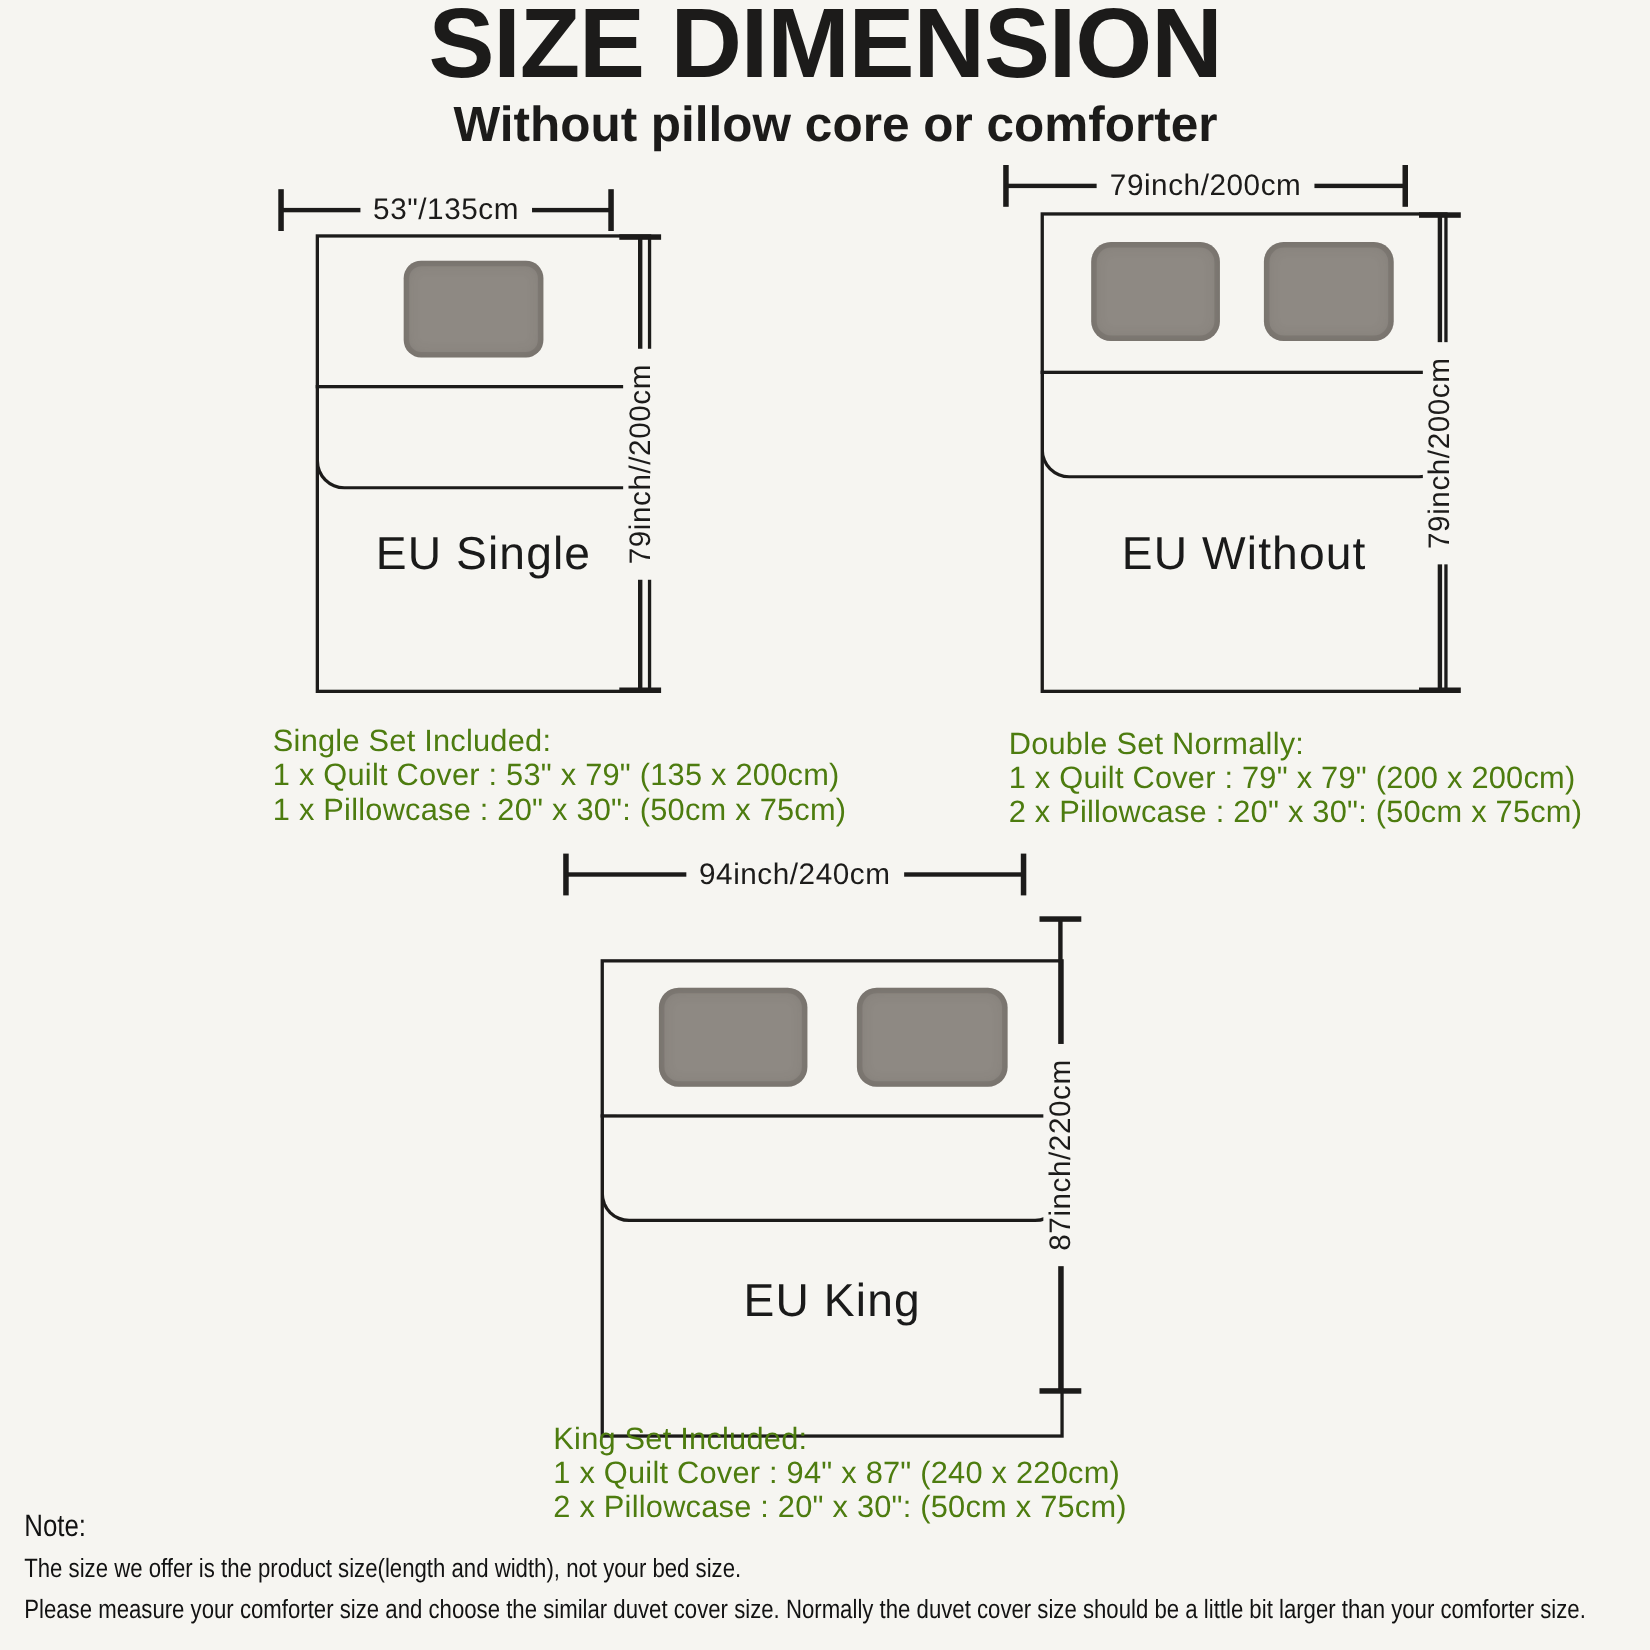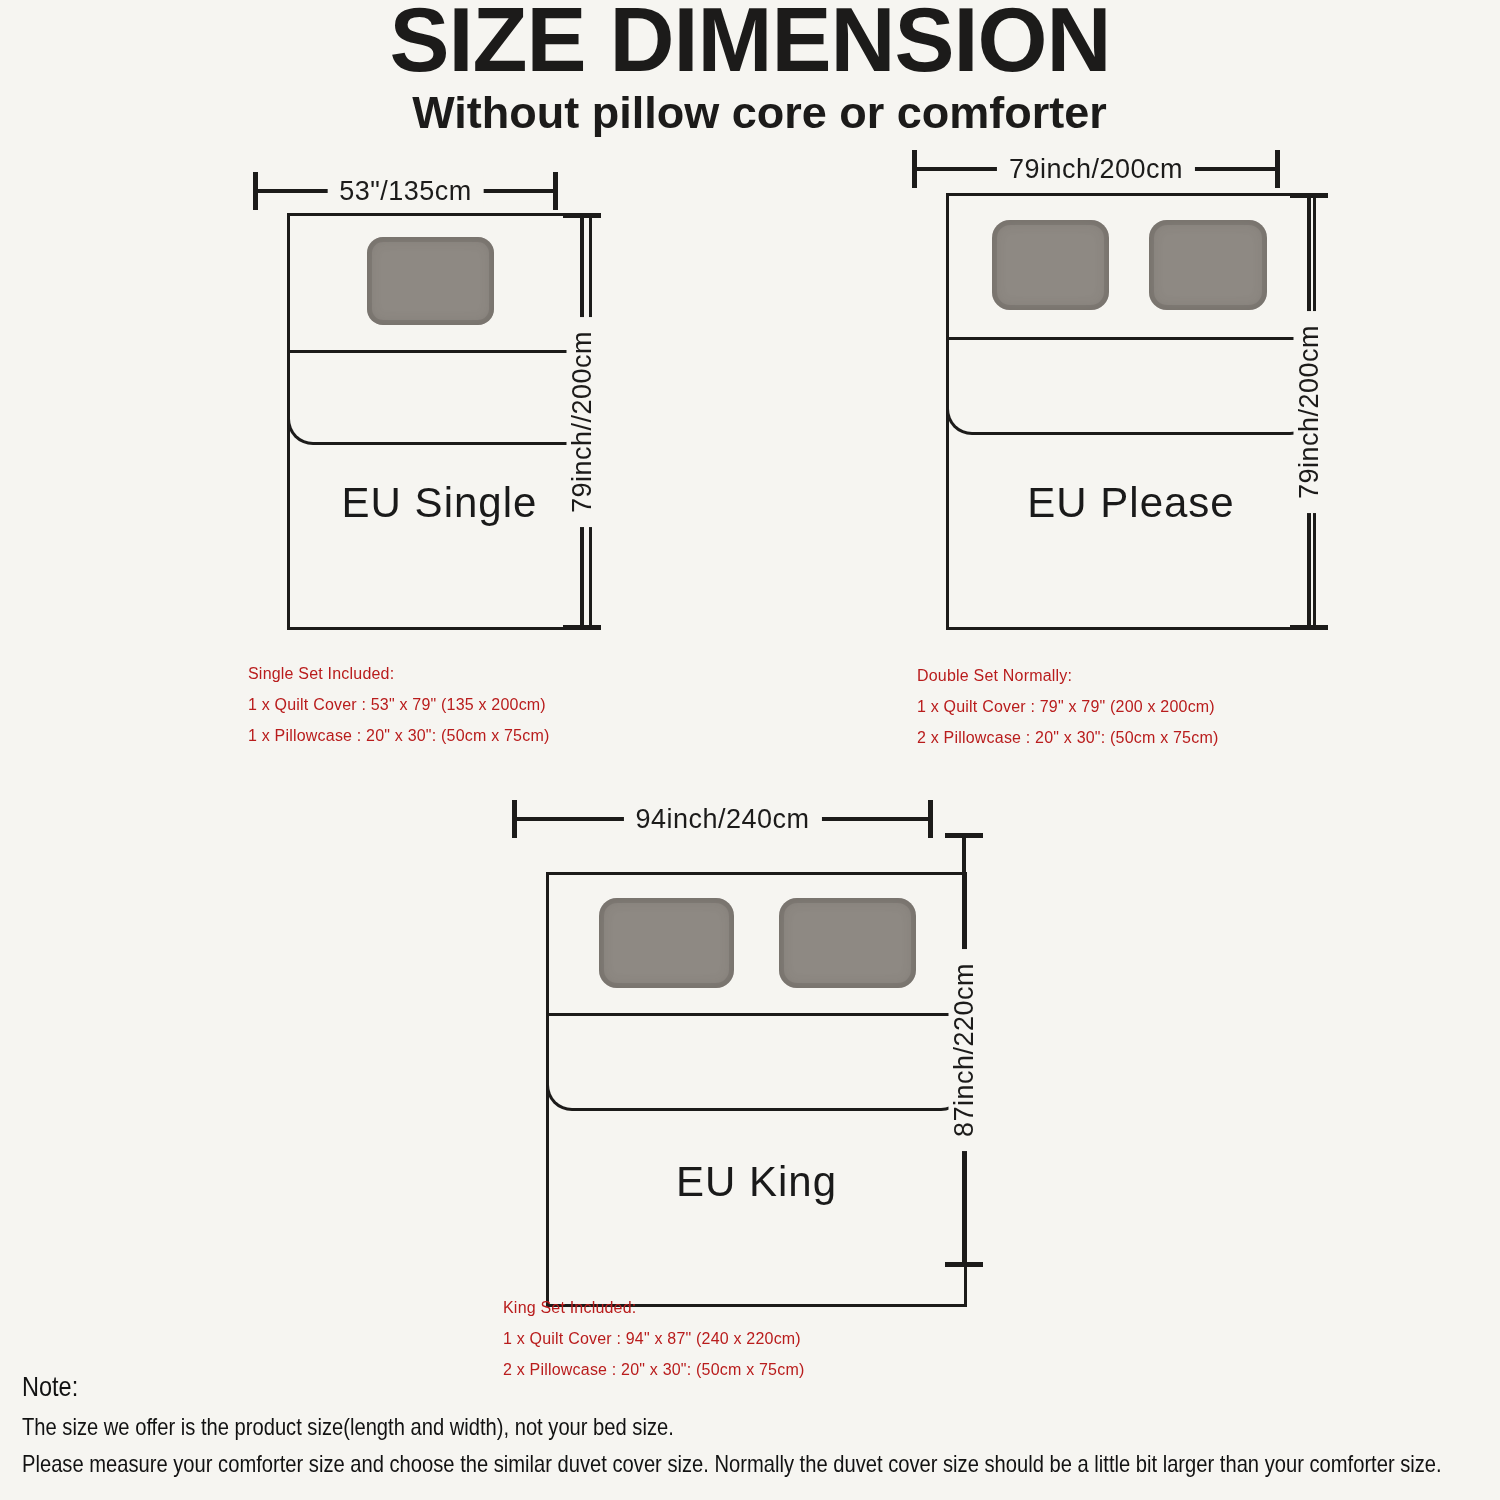--- a/index.html
+++ b/index.html
@@ -70,21 +70,21 @@
   .vdim .tick-top{position:absolute;top:0;left:0;right:0;height:5px;background:var(--line-color);}
   .vdim .tick-bottom{position:absolute;bottom:0;left:0;right:0;height:5px;background:var(--line-color);}
   .vdim .dim-label{
     position:absolute;left:50%;top:50%;
     transform:translate(-50%,-50%) rotate(-90deg);
     background:var(--background);padding:0 14px;
     font-size:27px;white-space:nowrap;letter-spacing:.5px;
   }
 
   
-  .set-block{font-size:16px;line-height:31px;letter-spacing:.2px;color:#b91c1c;}
+  .set-block{font-size:28px;line-height:31px;letter-spacing:.2px;color:#4d7c0f;}
 
   
   .note{left:22px;top:1366px;transform:scaleX(0.84);transform-origin:left top;color:#121212;}
   .note-heading{font-size:28px;line-height:42px;}
   .note-line{font-size:24px;line-height:37px;white-space:nowrap;}
 </style>
 </head>
 <body>
 
 <h1 class="abs title">SIZE DIMENSION</h1>
@@ -125,39 +125,39 @@
     <div class="dim-line"></div>
     <div class="tick-right"></div>
     <span class="dim-label">79inch/200cm</span>
   </div>
 
   <div class="abs bed" style="left:912px;top:193px;width:370px;height:437px;">
     <div class="pillow" style="left:43px;top:24px;width:117px;height:90px;"></div>
     <div class="pillow" style="left:200px;top:24px;width:118px;height:90px;"></div>
     <div class="fold-line" style="top:141px;"></div>
     <div class="flap" style="top:141px;height:98px;"></div>
-    <div class="bed-label" style="top:279px;">EU Please</div>
+    <div class="bed-label" style="top:279px;">EU Without</div>
   </div>
 
   <div class="abs vdim" style="left:1290px;top:193px;height:437px;">
     <div class="tick-top"></div>
     <div class="dim-line"></div>
     <div class="tick-bottom"></div>
     <span class="dim-label">79inch/200cm</span>
   </div>
 
   <div class="abs set-block" style="left:917px;top:660px;">
     <div>Double Set Normally:</div>
     <div>1 x Quilt Cover : 79" x 79" (200 x 200cm)</div>
     <div>2 x Pillowcase : 20" x 30": (50cm x 75cm)</div>
   </div>
 </section>
 
 <section>
-  <div class="abs hdim" style="left:512px;top:800px;width:421px;">
+  <div class="abs hdim" style="left:512px;top:776px;width:421px;">
     <div class="tick-left"></div>
     <div class="dim-line"></div>
     <div class="tick-right"></div>
     <span class="dim-label">94inch/240cm</span>
   </div>
 
   <div class="abs bed" style="left:512px;top:872px;width:421px;height:435px;">
     <div class="pillow" style="left:50px;top:23px;width:135px;height:90px;"></div>
     <div class="pillow" style="left:230px;top:23px;width:137px;height:90px;"></div>
     <div class="fold-line" style="top:138px;"></div>

